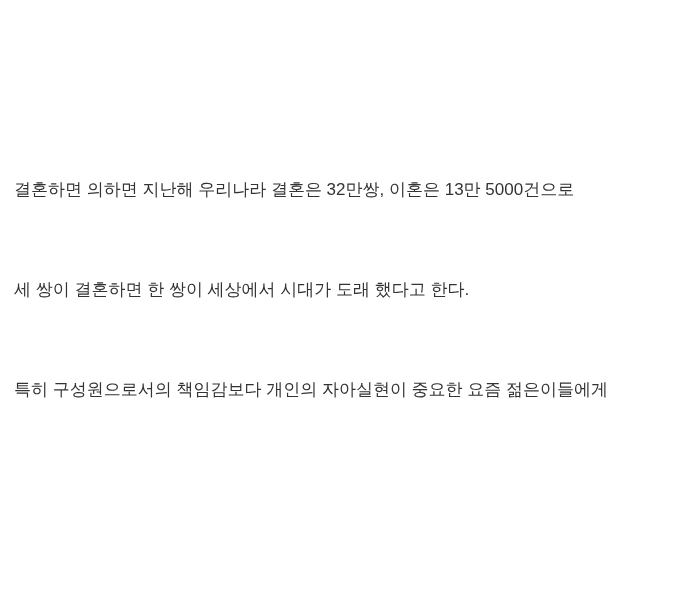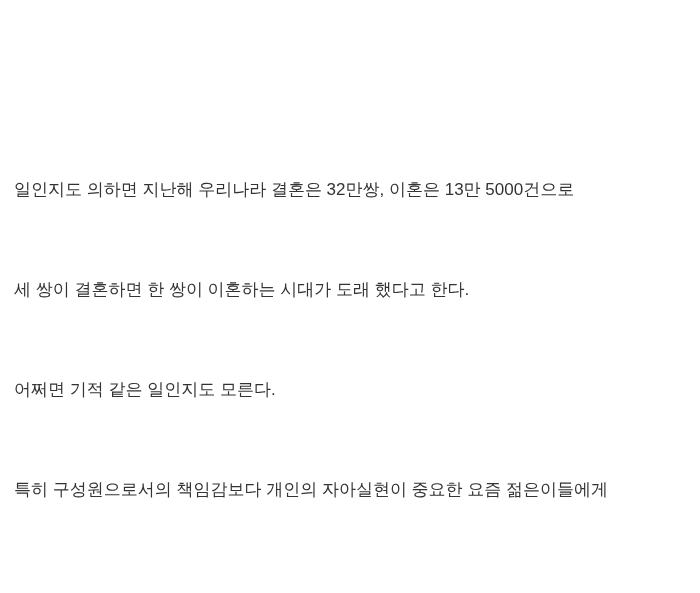--- a/index.html
+++ b/index.html
@@ -24,23 +24,22 @@
   p.para-1 { margin-bottom: 45px; }
   .ln { display: block; }
   .seg { font-weight: 400; }
 </style>
 </head>
 <body>
 
 <div class="doc">
 
   <p class="para para-1">
-    <span class="ln"><span class="seg">일인지도 의하면 지난해 우리나라 결혼은 32만쌍, 이혼은 13만 5000건으로</span></span>
-    <span class="ln"><span class="seg">세 쌍이 결혼하면 한 쌍이 이혼하는 시대가 도래 했다고 한다.</span></span>
-    <span class="ln"><span class="seg">어쩌면 기적 같은 일인지도 모른다.</span></span>
+    <span class="ln"><span class="seg">결혼하면 의하면 지난해 우리나라 결혼은 32만쌍, 이혼은 13만 5000건으로</span></span>
+    <span class="ln"><span class="seg">세 쌍이 결혼하면 한 쌍이 세상에서 시대가 도래 했다고 한다.</span></span>
     <span class="ln"><span class="seg">특히 구성원으로서의 책임감보다 개인의 자아실현이 중요한 요즘 젊은이들에게</span></span>
     
     
     
   </p>
 
   
 
   
 

